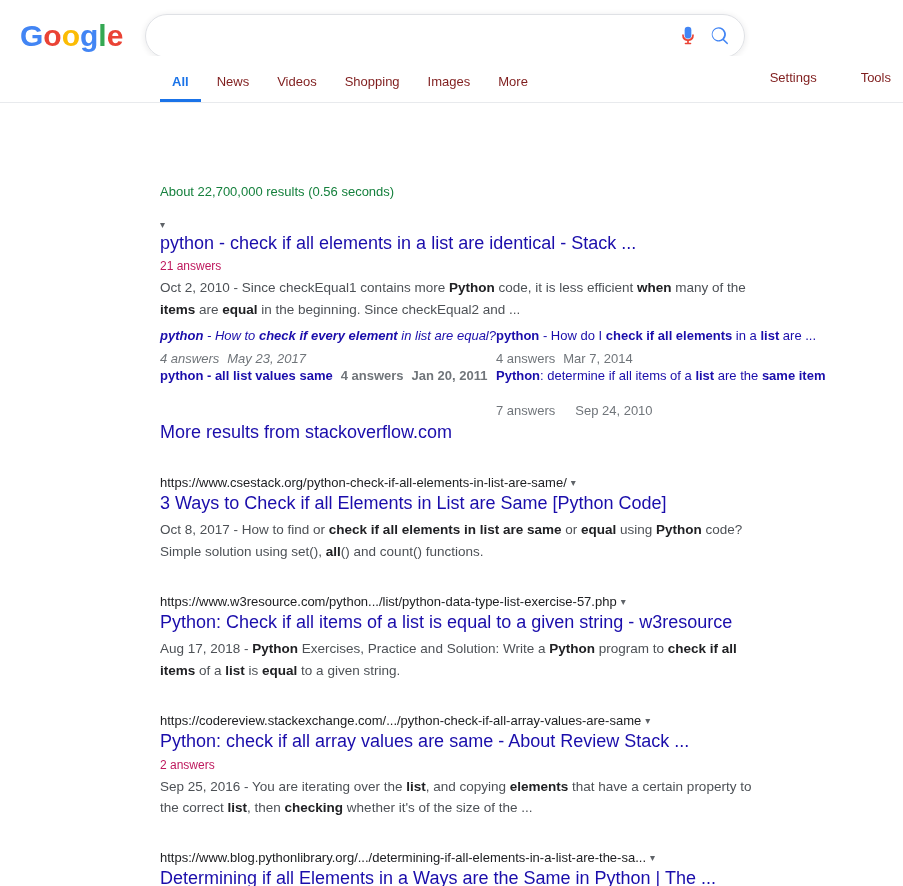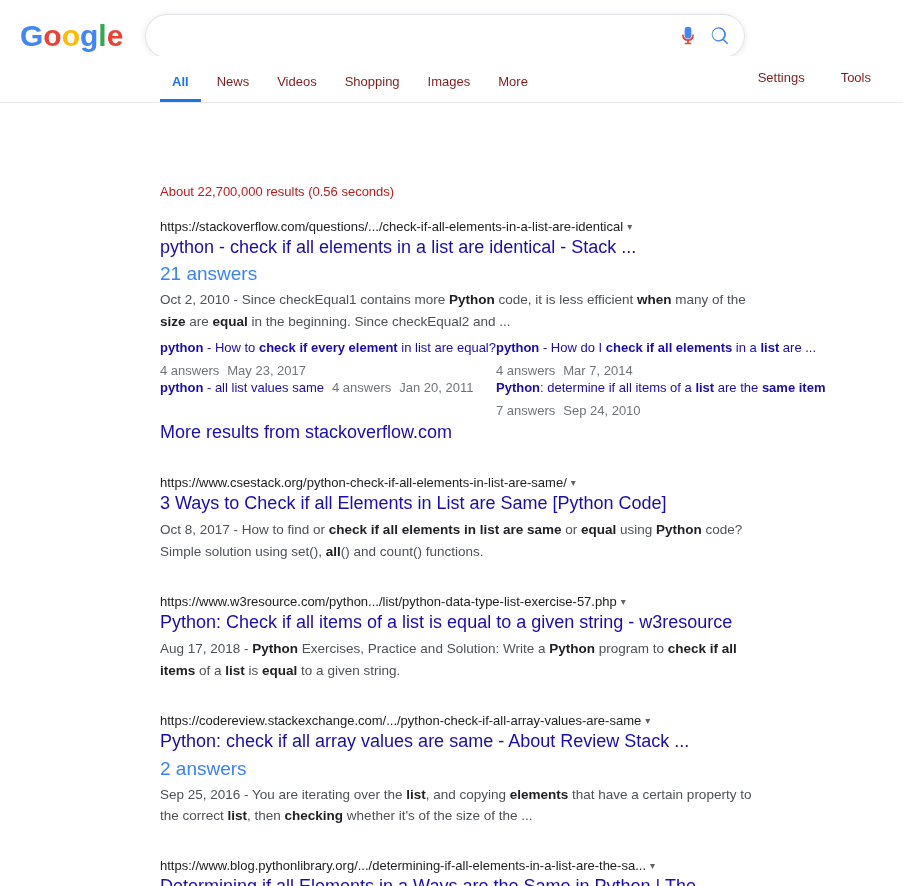--- a/index.html
+++ b/index.html
@@ -91,21 +91,21 @@
       border-bottom: 3px solid #1a73e8;
       font-weight: 600;
     }
 
     
     .results-area {
       padding: 20px 0 20px 160px;
       max-width: 760px;
     }
     .results-count {
-      color: #b91c1c;
+      color: #15803d;
       font-size: 13px;
       margin-bottom: 20px;
     }
 
     
     .result-item {
       margin-bottom: 32px;
     }
     .result-url-line {
       display: flex;
@@ -130,22 +130,22 @@
       color: #1a0dab;
       font-size: 18px;
       font-weight: normal;
       cursor: pointer;
       text-decoration: none;
       display: block;
       margin-bottom: 4px;
       line-height: 1.3;
     }
     .result-meta {
-      color: #3b82f6;
-      font-size: 19px;
+      color: #be185d;
+      font-size: 12px;
       margin-bottom: 4px;
     }
     .result-snippet {
       color: #4d5156;
       font-size: 13.5px;
       line-height: 1.58;
     }
     .result-snippet b { color: #202124; font-weight: bold; }
 
     
@@ -216,66 +216,65 @@
   <div style="position:absolute; left:0; right:0; top:56px; display:flex; align-items:center; border-bottom: 1px solid #e8eaed; background:#fff;">
     <div style="width:160px; flex-shrink:0;"></div>
     <nav class="nav-tabs" style="padding-left:0; display:flex; align-items:center; gap:4px;">
       <a class="nav-tab active">All</a>
       <a class="nav-tab">News</a>
       <a class="nav-tab">Videos</a>
       <a class="nav-tab">Shopping</a>
       <a class="nav-tab">Images</a>
       <a class="nav-tab">More</a>
     </nav>
-    <div style="margin-left:auto; display:flex; align-items:center; padding-right:20px; gap:12px;">
+    <div style="margin-left:auto; display:flex; align-items:center; gap:20px;">
       <a class="nav-tab">Settings</a>
       <a class="nav-tab">Tools</a>
     </div>
   </div>
 </div>
 
 <div style="height: 105px;"></div>
 
 <div class="results-area">
   <div class="results-count">About 22,700,000 results (0.56 seconds)</div>
 
   <div class="result-item">
     <div class="result-url-line">
-      <span class="result-url">https://stackoverflow.com/questions/.../check-if-all-elements-in-a-list-are-identical</span>
       <span class="result-dropdown">▾</span>
     </div>
     <a class="result-title">python - check if all elements in a list are identical - Stack ...</a>
     <div class="result-meta">21 answers</div>
-    <div class="result-snippet">Oct 2, 2010 - Since checkEqual1 contains more <b>Python</b> code, it is less efficient <b>when</b> many of the <b>size</b> are <b>equal</b> in the beginning. Since checkEqual2 and ...</div>
+    <div class="result-snippet">Oct 2, 2010 - Since checkEqual1 contains more <b>Python</b> code, it is less efficient <b>when</b> many of the <b>items</b> are <b>equal</b> in the beginning. Since checkEqual2 and ...</div>
 
     <div class="sitelinks">
       <div style="display:grid; grid-template-columns: 1fr 1fr; gap: 2px 0px;">
         <div class="sitelink-item">
-          <span style="display:flex; align-items:baseline; gap:8px; flex-wrap:wrap;">
+          <span style="display:flex; align-items:baseline; gap:8px; flex-wrap:wrap;font-style:italic;">
             <a class="sitelink-title"><b>python</b> - How to <b>check if every element</b> in list are equal?</a>
             <span class="sitelink-meta">4 answers</span>
             <span class="sitelink-meta">May 23, 2017</span>
           </span>
         </div>
         <div class="sitelink-item">
           <span style="display:flex; align-items:flex-end; gap:8px; flex-wrap:wrap;">
             <a class="sitelink-title"><b>python</b> - How do I <b>check if all elements</b> in a <b>list</b> are ...</a>
             <span class="sitelink-meta">4 answers</span>
             <span class="sitelink-meta">Mar 7, 2014</span>
           </span>
         </div>
         <div class="sitelink-item">
-          <span style="display:flex; align-items:baseline; gap:8px; flex-wrap:wrap;">
+          <span style="display:flex; align-items:baseline; gap:8px; flex-wrap:wrap;font-weight:bold;">
             <a class="sitelink-title"><b>python</b> - all list values same</a>
             <span class="sitelink-meta">4 answers</span>
             <span class="sitelink-meta">Jan 20, 2011</span>
           </span>
         </div>
         <div class="sitelink-item">
-          <span style="display:flex; align-items:center; gap:8px; flex-wrap:wrap;">
+          <span style="display:flex; align-items:center; gap:20px; flex-wrap:wrap;">
             <a class="sitelink-title"><b>Python</b>: determine if all items of a <b>list</b> are the <b>same item</b></a>
             <span class="sitelink-meta">7 answers</span>
             <span class="sitelink-meta">Sep 24, 2010</span>
           </span>
         </div>
       </div>
       <a class="more-results-link">More results from stackoverflow.com</a>
     </div>
   </div>
 

